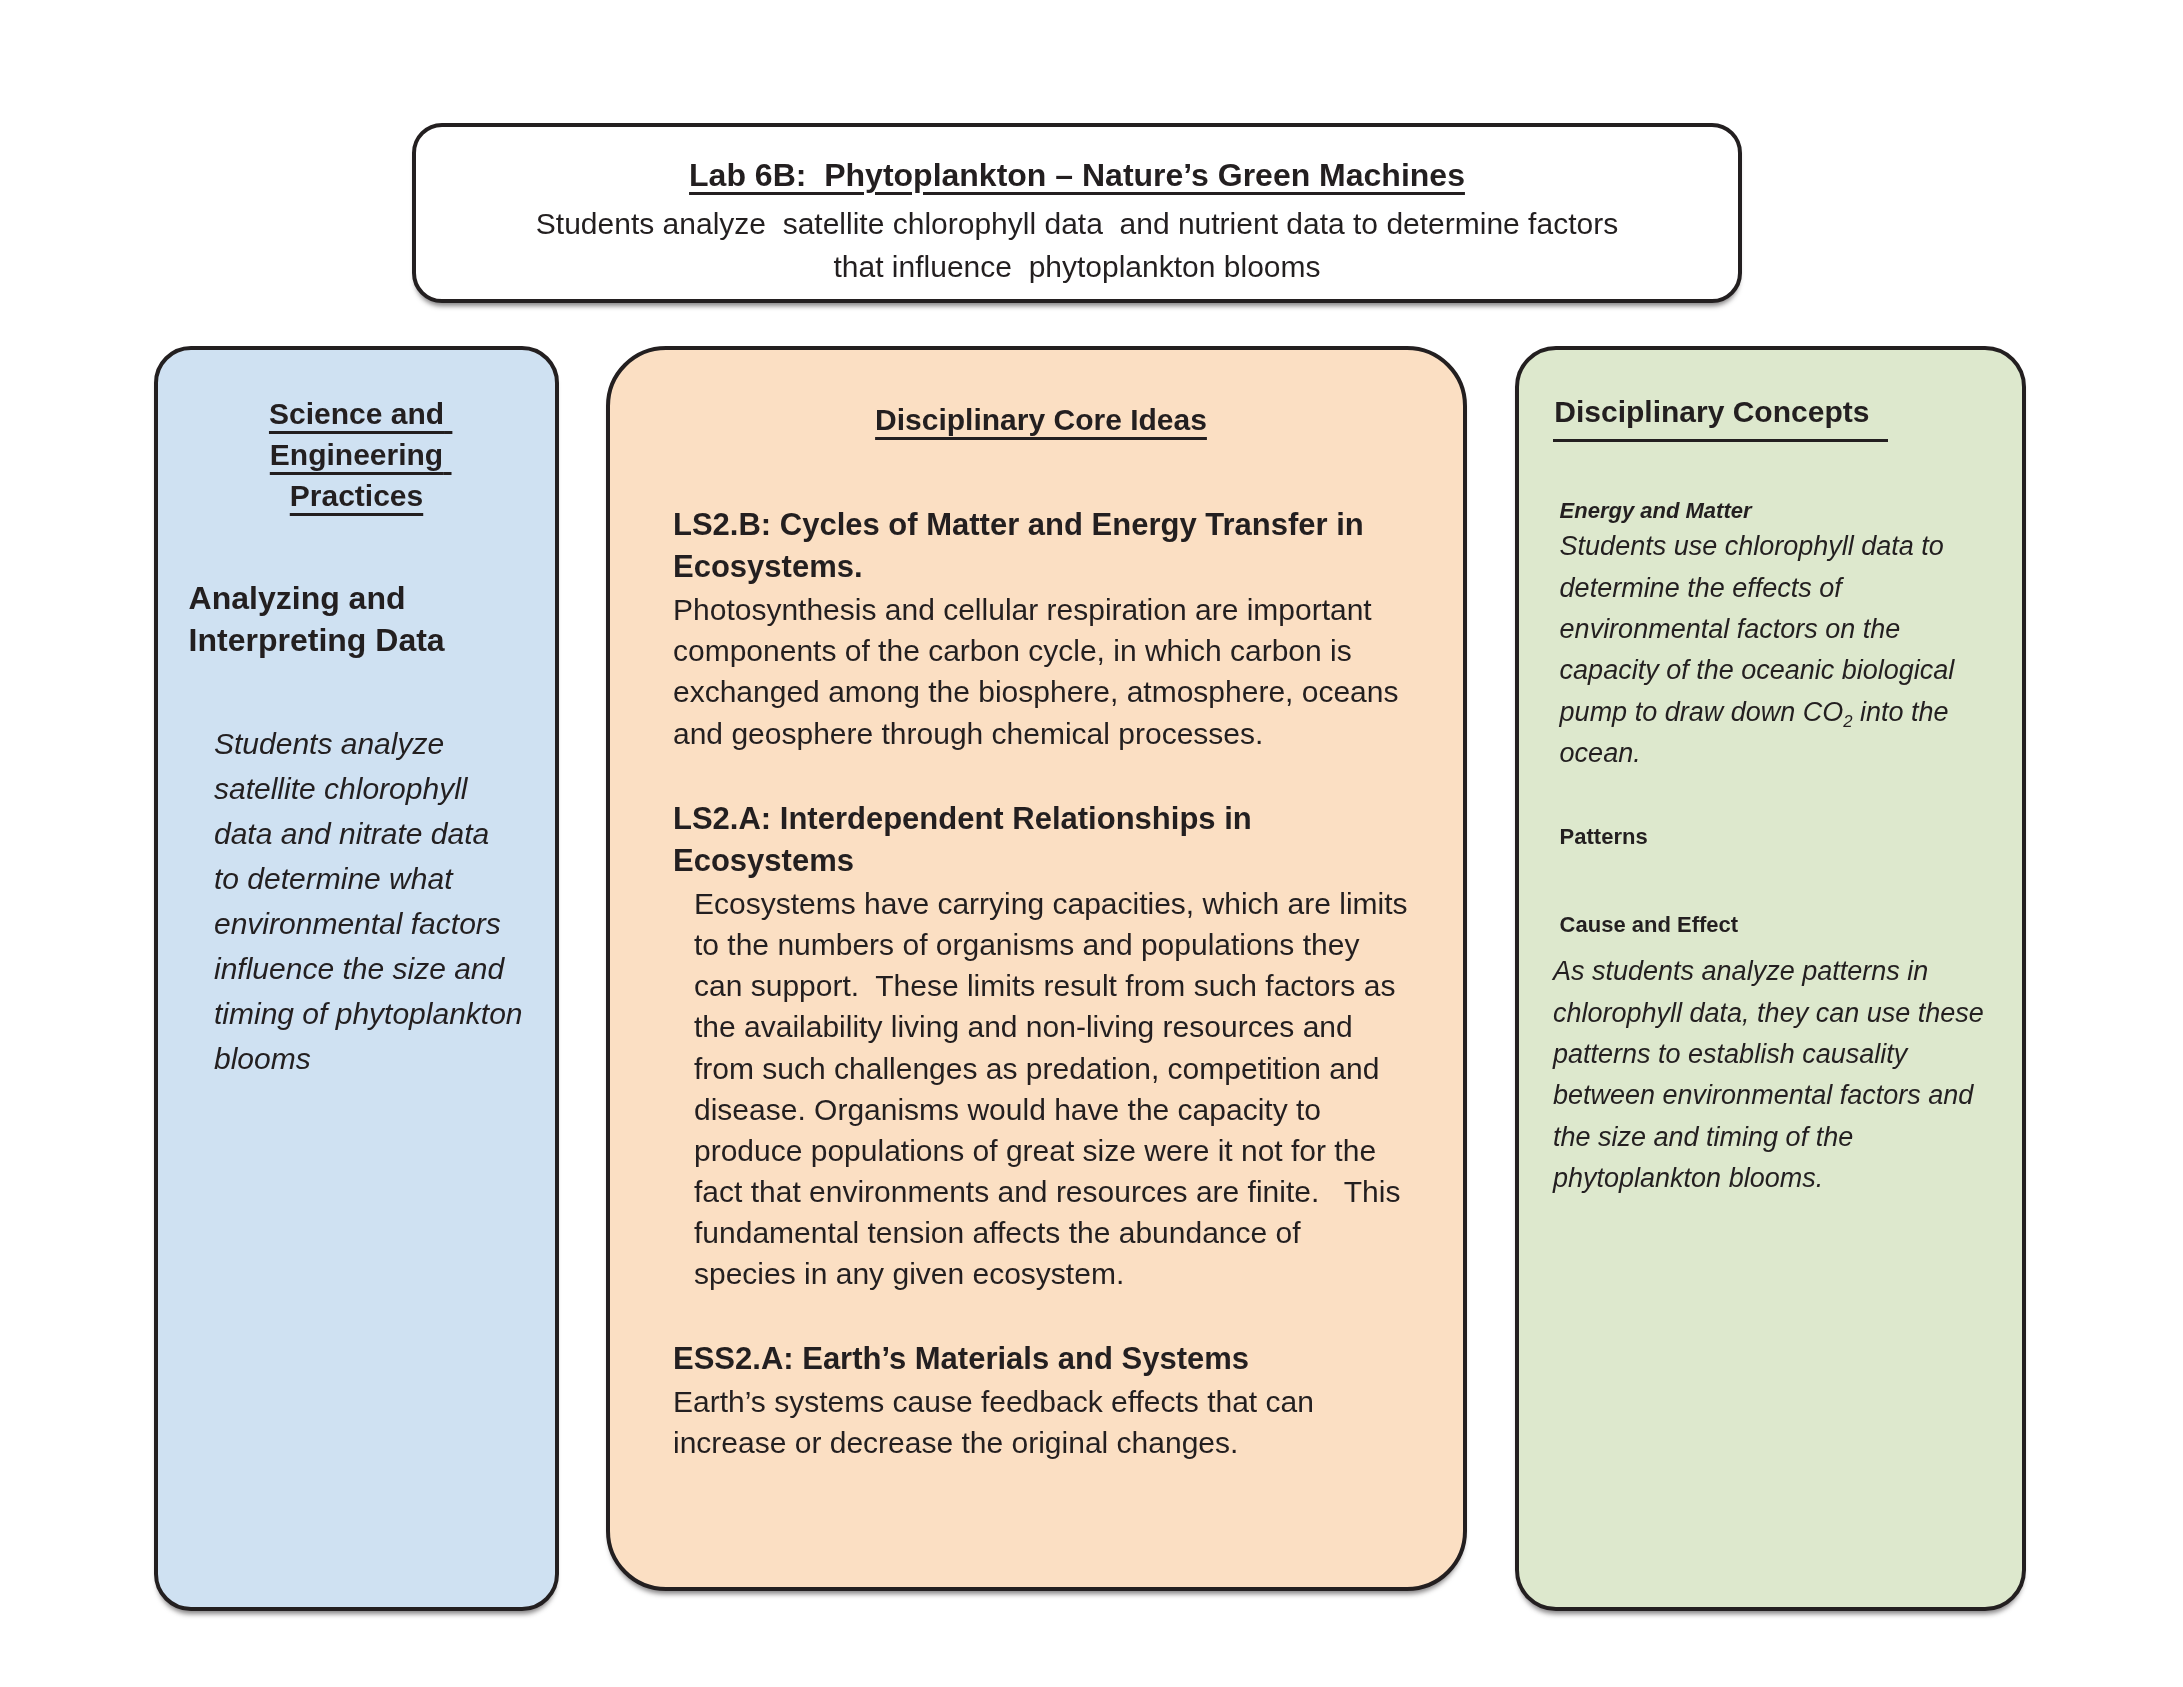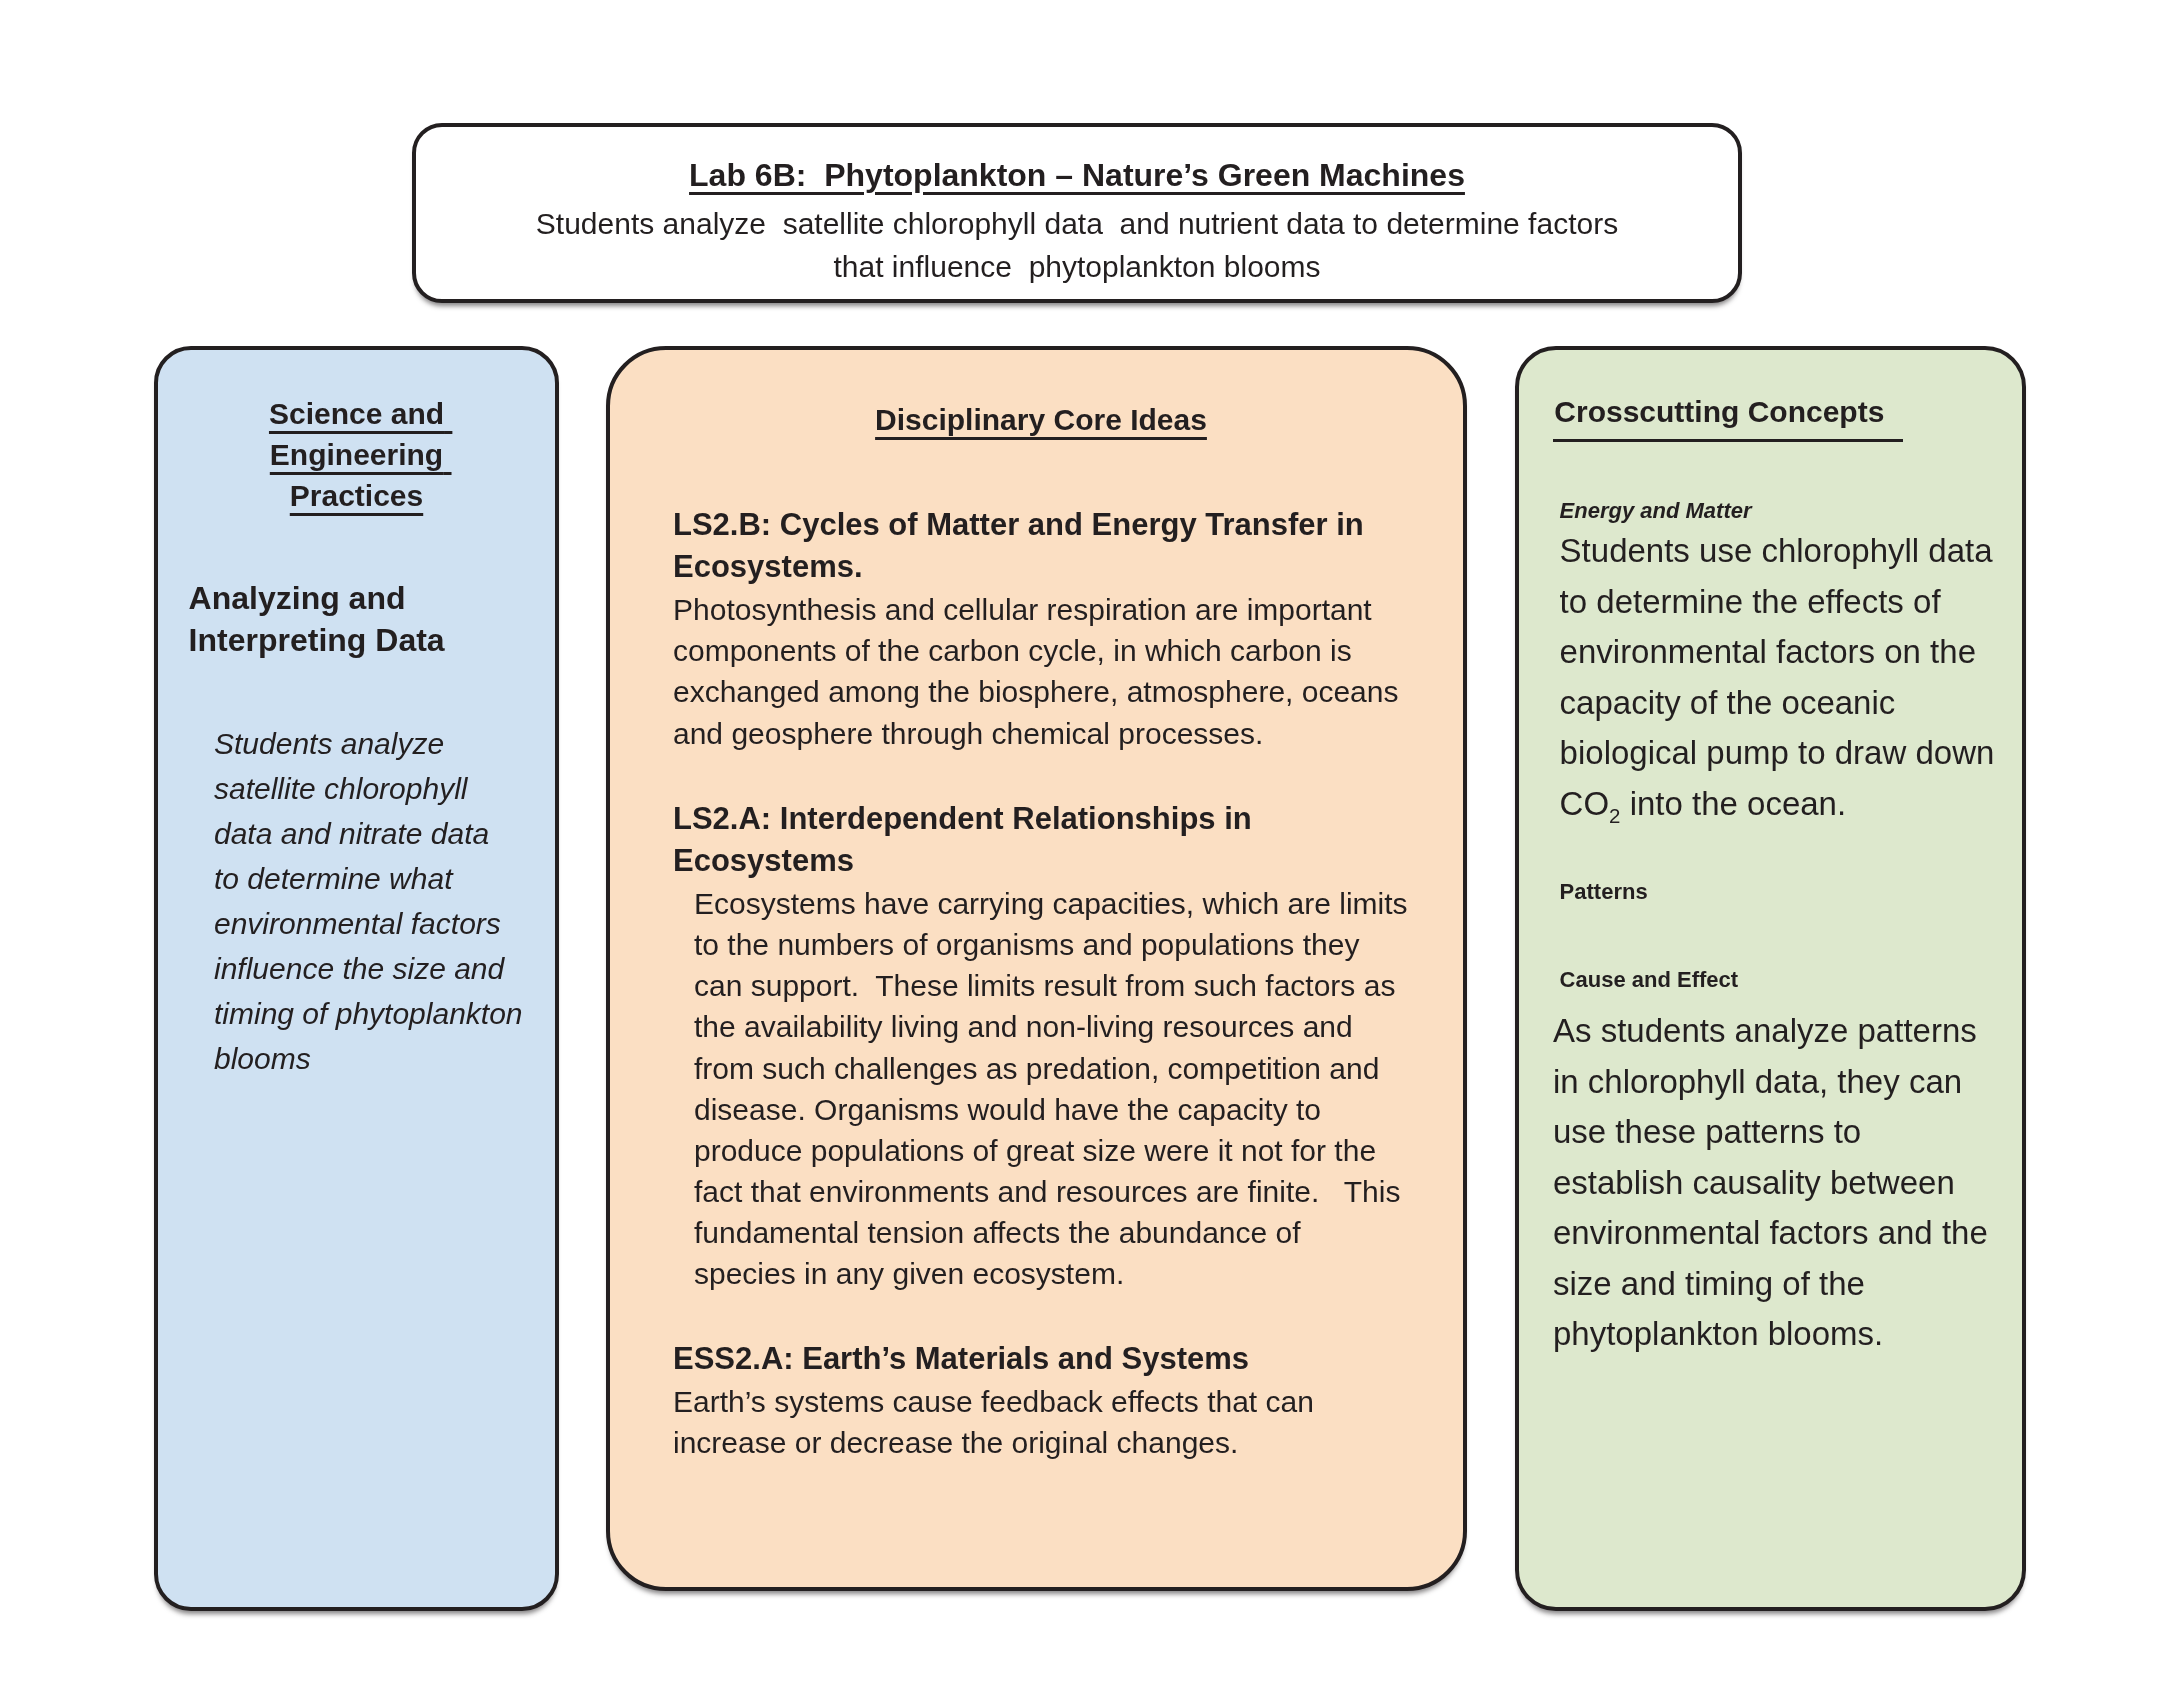--- a/index.html
+++ b/index.html
@@ -139,21 +139,22 @@
   .ccc-section { margin-top: 48px; }
   .ccc-section-last { margin-top: 57px; }
   .ccc-section-title {
     font-weight: bold;
     font-size: 22px;
     line-height: 1.4;
     padding-left: 6.6px;
   }
   .ccc-title-italic { font-style: italic; }
   .ccc-section-body {
-    font-size: 33px;
+    font-style: italic;
+    font-size: 27px;
     line-height: 1.53;
     padding-left: 6.6px;
   }
   .ccc-body-gap { margin-top: 10.6px; padding-left: 0; }
   sub { font-size: 0.62em; line-height: 0; }
 </style>
 </head>
 <body>
 
 <div class="page">
@@ -184,21 +185,21 @@
     </div>
 
     <div class="dci-section">
       <div class="dci-section-title bound">ESS2.A: Earth’s Materials and Systems</div>
       <div class="dci-section-body bound">Earth’s systems cause feedback effects that can increase or decrease the original changes.</div>
     </div>
   </div>
 
   <div class="box ccc-box">
     <div class="ccc-heading-wrap">
-      <span class="col-heading ccc-heading bound">Crosscutting Concepts</span>
+      <span class="col-heading ccc-heading bound">Disciplinary Concepts</span>
     </div>
 
     <div class="ccc-section-first">
       <div class="ccc-section-title ccc-title-italic bound">Energy and Matter</div>
       <div class="ccc-section-body"><span class="bound">Students use chlorophyll data to determine the effects of  environmental factors on the capacity of the oceanic biological pump to draw down CO</span><sub class="bound">2</sub><span class="bound"> into the ocean.</span></div>
     </div>
 
     <div class="ccc-section">
       <div class="ccc-section-title bound">Patterns</div>
     </div>

